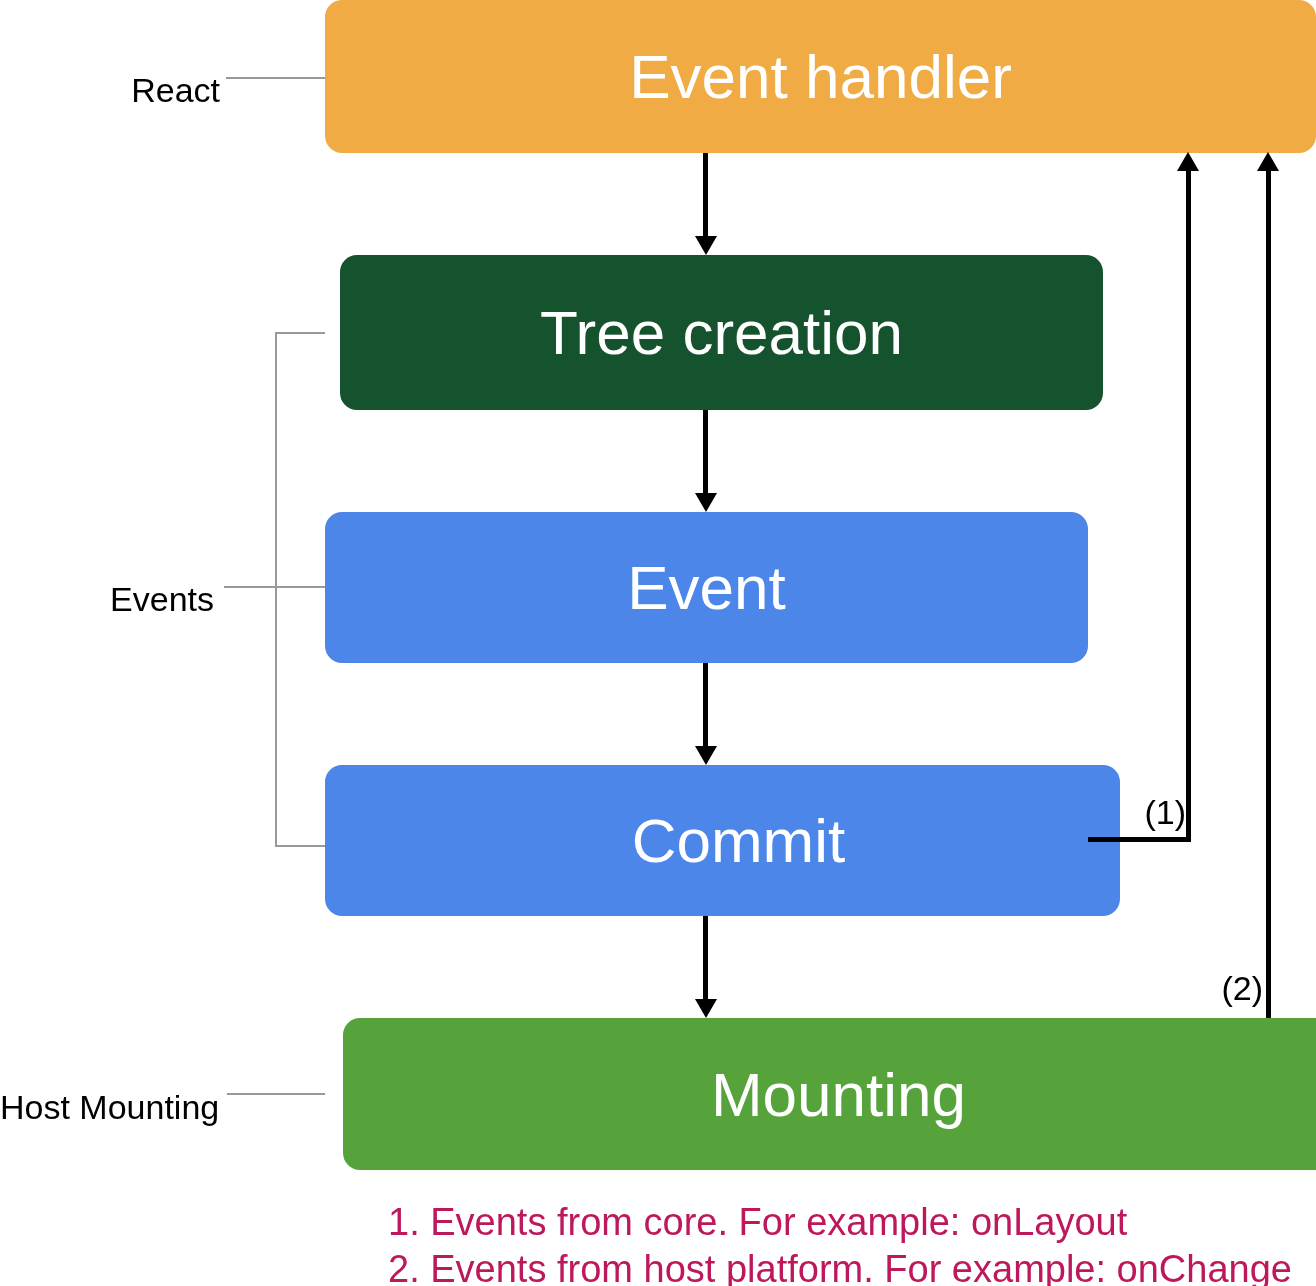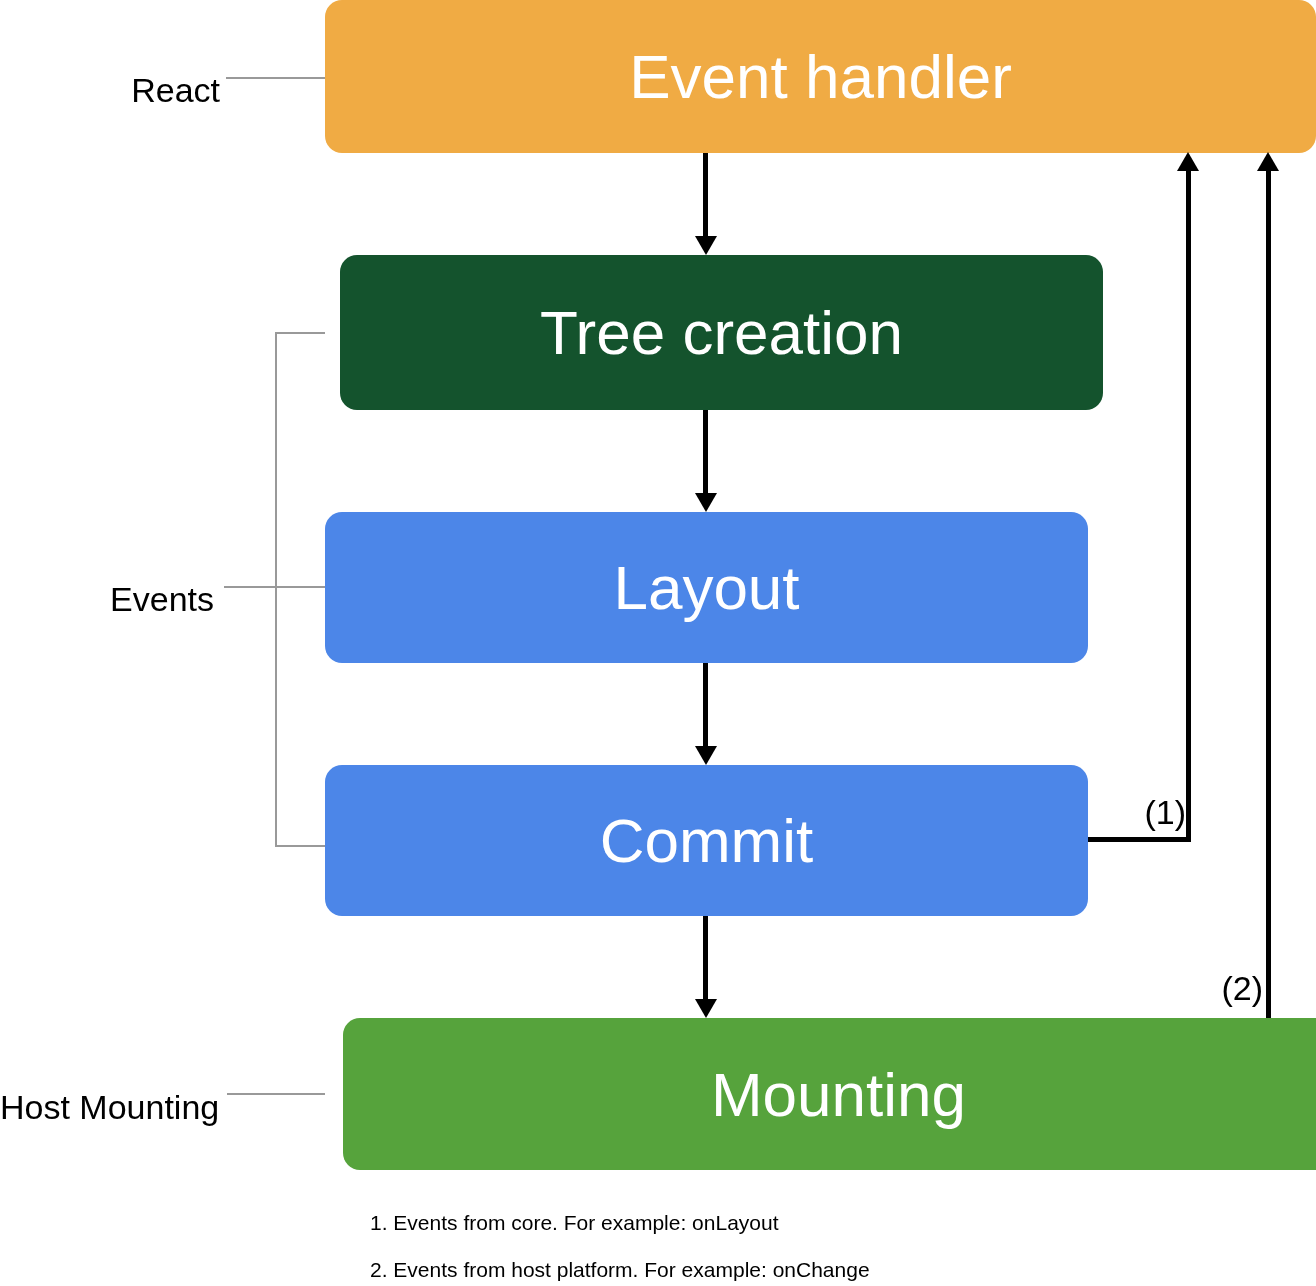--- a/index.html
+++ b/index.html
@@ -61,45 +61,45 @@
   }
   .arrowhead-up{
     position:absolute;
     width:0;height:0;
     border-left:11px solid transparent;
     border-right:11px solid transparent;
     border-bottom:19px solid #000000;
   }
   .footnote{
     position:absolute;
-    left:370px;
-    color:#000000;
-    font-size:21px;
+    left:388px;
+    color:#be185d;
+    font-size:38px;
     line-height:47px;
     white-space:nowrap;
   }
 </style>
 </head>
 <body>
 
 <div id="canvas">
 
   <div class="box" style="left: 325px; top: 0px; width: 991px; height: 153px; background-color: rgb(240, 171, 68);">
     <span class="box-label">Event handler</span>
   </div>
 
   <div class="box" style="left: 340px; top: 255px; width: 763px; height: 155px; background-color: #14532d;">
     <span class="box-label">Tree creation</span>
   </div>
 
   <div class="box" style="left: 325px; top: 512px; width: 763px; height: 151px; background-color: rgb(76, 134, 232);">
-    <span class="box-label">Layout</span>
+    <span class="box-label">Event</span>
   </div>
 
-  <div class="box" style="left: 325px; top: 765px; width: 763px; height: 151px; background-color: rgb(76, 134, 232);">
+  <div class="box" style="left: 325px; top: 765px; width: 763px; height: 151px; background-color: rgb(76, 134, 232); padding-left: 32px;">
     <span class="box-label">Commit</span>
   </div>
 
   <div class="box" style="left: 343px; top: 1018px; width: 991px; height: 152px; background-color: rgb(86, 163, 60);">
     <span class="box-label">Mounting</span>
   </div>
 
   <div class="side-label" style="left:100px;top:57px;width:120px;">React</div>
   <div class="gray-line" style="left:226px;top:77px;width:99px;height:2px;"></div>
 

